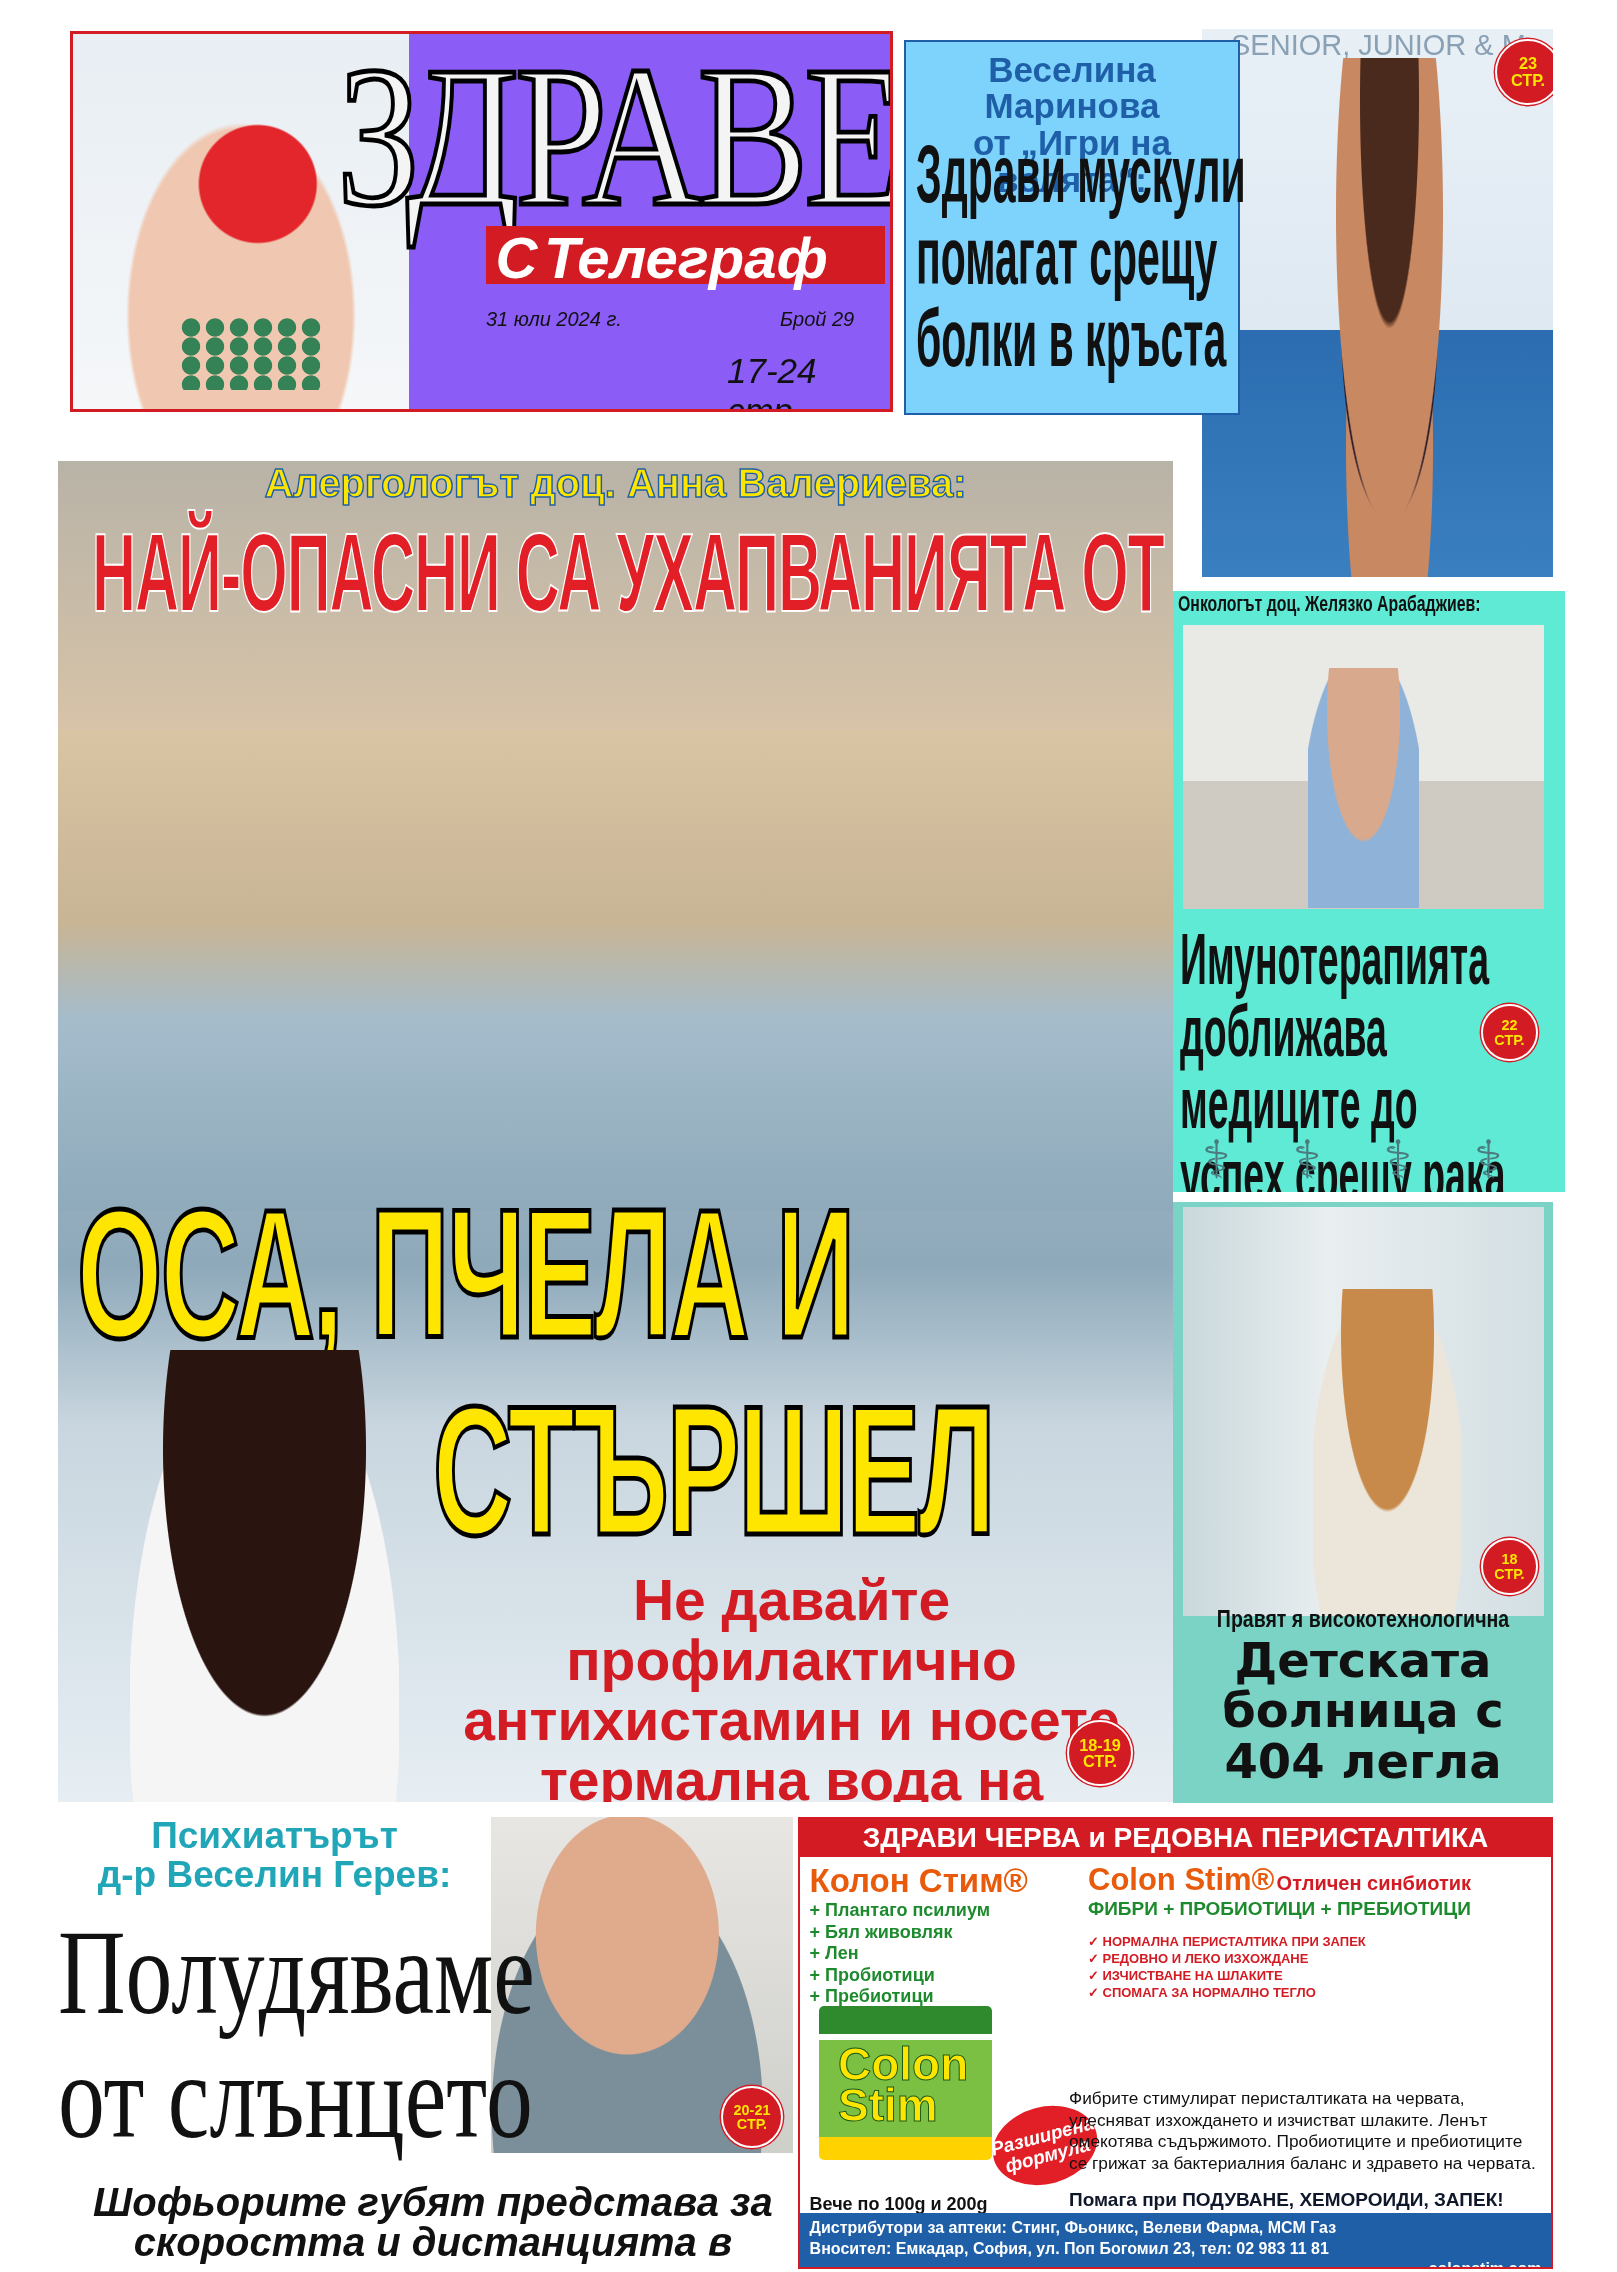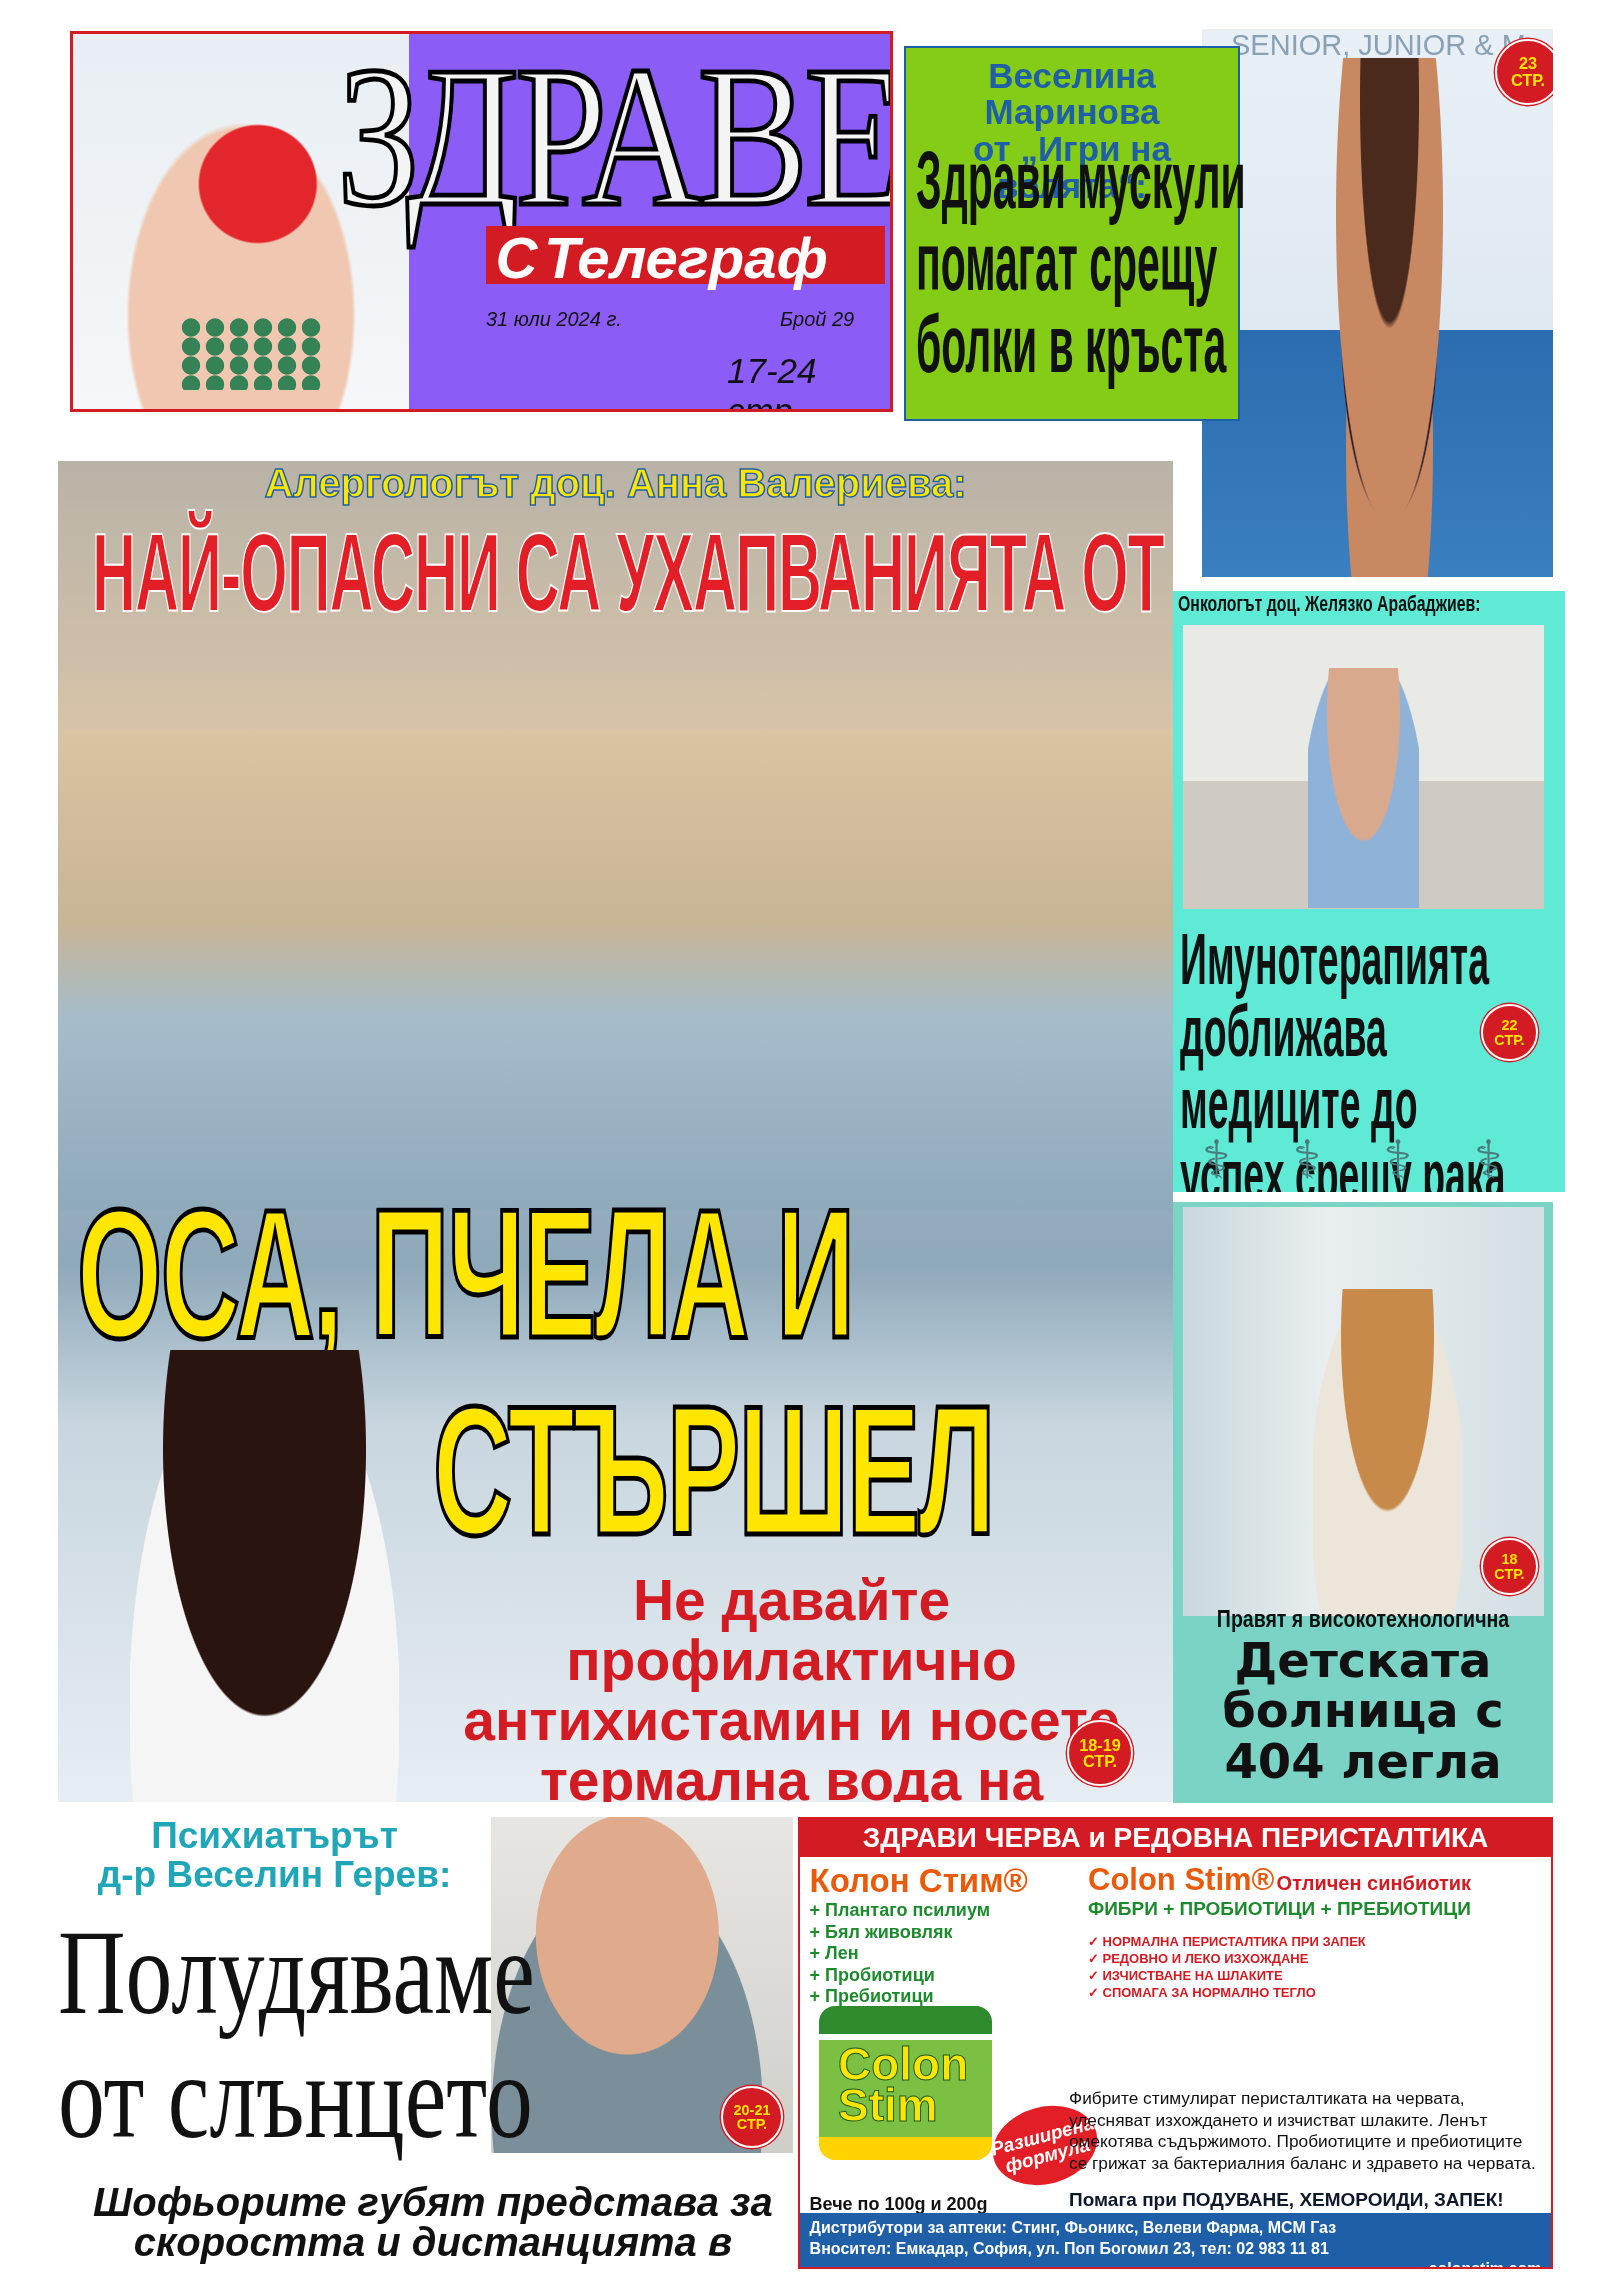--- a/index.html
+++ b/index.html
@@ -10,21 +10,21 @@
   #masthead .photo{position:absolute;left:0;top:0;width:336px;height:375px;background:radial-gradient(circle at 55% 40%,#e3262b 0 58px,transparent 60px),radial-gradient(ellipse at 50% 75%,#f0c7b0 0 111px,transparent 115px),linear-gradient(180deg,#e8eef3,#f5f7f9);}
   #masthead .pills{position:absolute;left:106px;top:284px;width:144px;height:72px;background:radial-gradient(circle,#1f7a4c 0 8.7px,transparent 9.6px) 0 0/24px 19px;opacity:.9;}
   #masthead .title{position:absolute;left:264px;top:-14.4px;font-family:"Liberation Serif",serif;font-size:202px;color:#f4f4f4;-webkit-text-stroke:4.8px #000;letter-spacing:-4.8px;transform:scaleX(.82);transform-origin:left top;white-space:nowrap;}
   #masthead .brand{position:absolute;left:413px;top:192px;width:399px;height:58px;background:#d21b23;}
   #masthead .brand span{position:absolute;left:9.6px;top:-2.4px;font-size:58px;font-weight:bold;color:#fff;font-style:italic;white-space:nowrap;}
   #masthead .date{position:absolute;left:413px;top:274px;font-size:20px;font-style:italic;color:#111;}
   #masthead .issue{position:absolute;left:707px;top:274px;font-size:20px;font-style:italic;color:#111;}
   #masthead .pages{position:absolute;left:654px;top:317px;font-size:35px;font-style:italic;color:#111;}
   
   #promo-top{left:904px;top:29px;width:649px;height:548px;background:#fff;overflow:hidden;}
-  #promo-top .text-box{position:absolute;left:0;top:17px;width:336px;height:375px;background:#84cc16;border:2.9px solid #1e5fa8;box-sizing:border-box;}
+  #promo-top .text-box{position:absolute;left:0;top:11px;width:336px;height:375px;background:#7dd3fc;border:2.9px solid #1e5fa8;box-sizing:border-box;}
   #promo-top .photo{position:absolute;left:298px;top:0;width:351px;height:548px;background:linear-gradient(180deg,#e8f0f6 0%,#dfe9f2 55%,#2b6db0 55%,#3a7fc0 100%);}
   #promo-top .figure{position:absolute;left:423px;top:29px;width:125px;height:519px;background:radial-gradient(ellipse at 50% 8%,#4a2a1d 0 29px,transparent 30px),radial-gradient(ellipse at 50% 30%,#c88862 0 53px,transparent 54px),radial-gradient(ellipse at 50% 50%,#2a1d2b 0 48px,transparent 49px),radial-gradient(ellipse at 50% 75%,#c88862 0 43px,transparent 44px);}
   .kicker-blue{color:#1e5fa8;font-weight:bold;}
   .badge{position:absolute;width:62px;height:62px;border-radius:50%;background:#d21b23;color:#fde500;font-weight:bold;text-align:center;font-size:16.3px;line-height:1;display:flex;flex-direction:column;align-items:center;justify-content:center;border:2.4px solid #fff;box-shadow:0 0 0 1.4px #d21b23;}
   
   #main-story{left:58px;top:461px;width:1115px;height:1341px;overflow:hidden;background:linear-gradient(180deg,#b7c7d6 0%,#d0b99c 18%,#d7c6a9 30%,#9fb6c5 45%,#8ea9ba 60%,#c9d6df 72%,#e6eef3 100%);}
   #main-story .sky{position:absolute;left:0;top:0;width:100%;height:269px;background:linear-gradient(180deg,#b8b3a7,#d7c3a8);}
   #main-story .kicker{position:absolute;left:0;width:100%;top:0;text-align:center;font-size:40px;color:#fde500;-webkit-text-stroke:1.4px #1e5fa8;font-weight:bold;}
   #main-story .hl-red{position:absolute;left:34px;top:48px;font-size:111px;color:#e21e26;-webkit-text-stroke:1.9px #fff;font-weight:bold;white-space:nowrap;transform:scaleX(.55);transform-origin:left top;letter-spacing:-1.9px;}
   #main-story .hl-yellow{position:absolute;font-size:183px;color:#ffe600;-webkit-text-stroke:4.8px #000;font-weight:bold;white-space:nowrap;transform:scaleX(.6);transform-origin:left top;letter-spacing:-2.9px;}
@@ -51,21 +51,21 @@
   #ad{left:798px;top:1817px;width:755px;height:452px;border:2.9px solid #d21b23;background:#fff;overflow:hidden;box-sizing:border-box;}
   #ad .topbar{position:absolute;left:0;top:0;width:100%;height:38px;background:#d21b23;color:#fff;font-size:28px;font-weight:bold;text-align:center;line-height:38px;}
   #ad .left{position:absolute;left:9.6px;top:43px;width:269px;}
   #ad .right{position:absolute;left:288px;top:43px;width:461px;}
   #ad .brand-ru{font-size:33px;font-weight:bold;color:#e85b0c;}
   #ad .brand-en{font-size:31px;font-weight:bold;color:#e85b0c;}
   #ad ul{list-style:none;margin:0;padding:0;}
   #ad .ing li{font-size:18px;font-weight:bold;color:#1e8a2e;line-height:1.2;}
   #ad .ben li{font-size:13px;font-weight:bold;color:#d21b23;line-height:1.3;}
   #ad .ben li::before{content:"✓ ";color:#d21b23;}
-  #ad .jar{position:absolute;left:19px;top:187px;width:173px;height:154px;background:linear-gradient(180deg,#2f8a2e 0 18%,#fff 18% 22%,#7cc043 22% 85%,#ffd200 85%);border-radius:16px;}
+  #ad .jar{position:absolute;left:19px;top:187px;width:173px;height:154px;background:linear-gradient(180deg,#2f8a2e 0 18%,#fff 18% 22%,#7cc043 22% 85%,#ffd200 85%);border-radius:5px;}
   #ad .jar .lbl{position:absolute;left:19px;top:38px;font-size:46px;font-weight:bold;color:#fde500;-webkit-text-stroke:1px #1a5b1a;line-height:.9;}
   #ad .burst{position:absolute;left:192px;top:288px;width:106px;height:77px;border-radius:50%;background:#e21e26;color:#fff;font-size:19px;font-weight:bold;font-style:italic;text-align:center;display:flex;align-items:center;justify-content:center;transform:rotate(-15deg);line-height:1.05;}
   #ad .desc{position:absolute;left:269px;top:269px;width:476px;font-size:17.3px;line-height:1.25;color:#111;}
   #ad .note{position:absolute;left:9.6px;top:375px;font-size:18px;font-weight:bold;color:#111;}
   #ad .note2{position:absolute;left:269px;top:370px;font-size:19px;font-weight:bold;color:#0f172a;}
   #ad .footer{position:absolute;left:0;top:394px;width:100%;height:72px;background:#1e5fa8;color:#fff;font-size:16px;font-weight:bold;padding:3.8px 9.6px;box-sizing:border-box;line-height:1.35;}
   #ad .footer .url{position:absolute;right:9.6px;bottom:5.8px;}
 </style>
 </head>
 <body>

